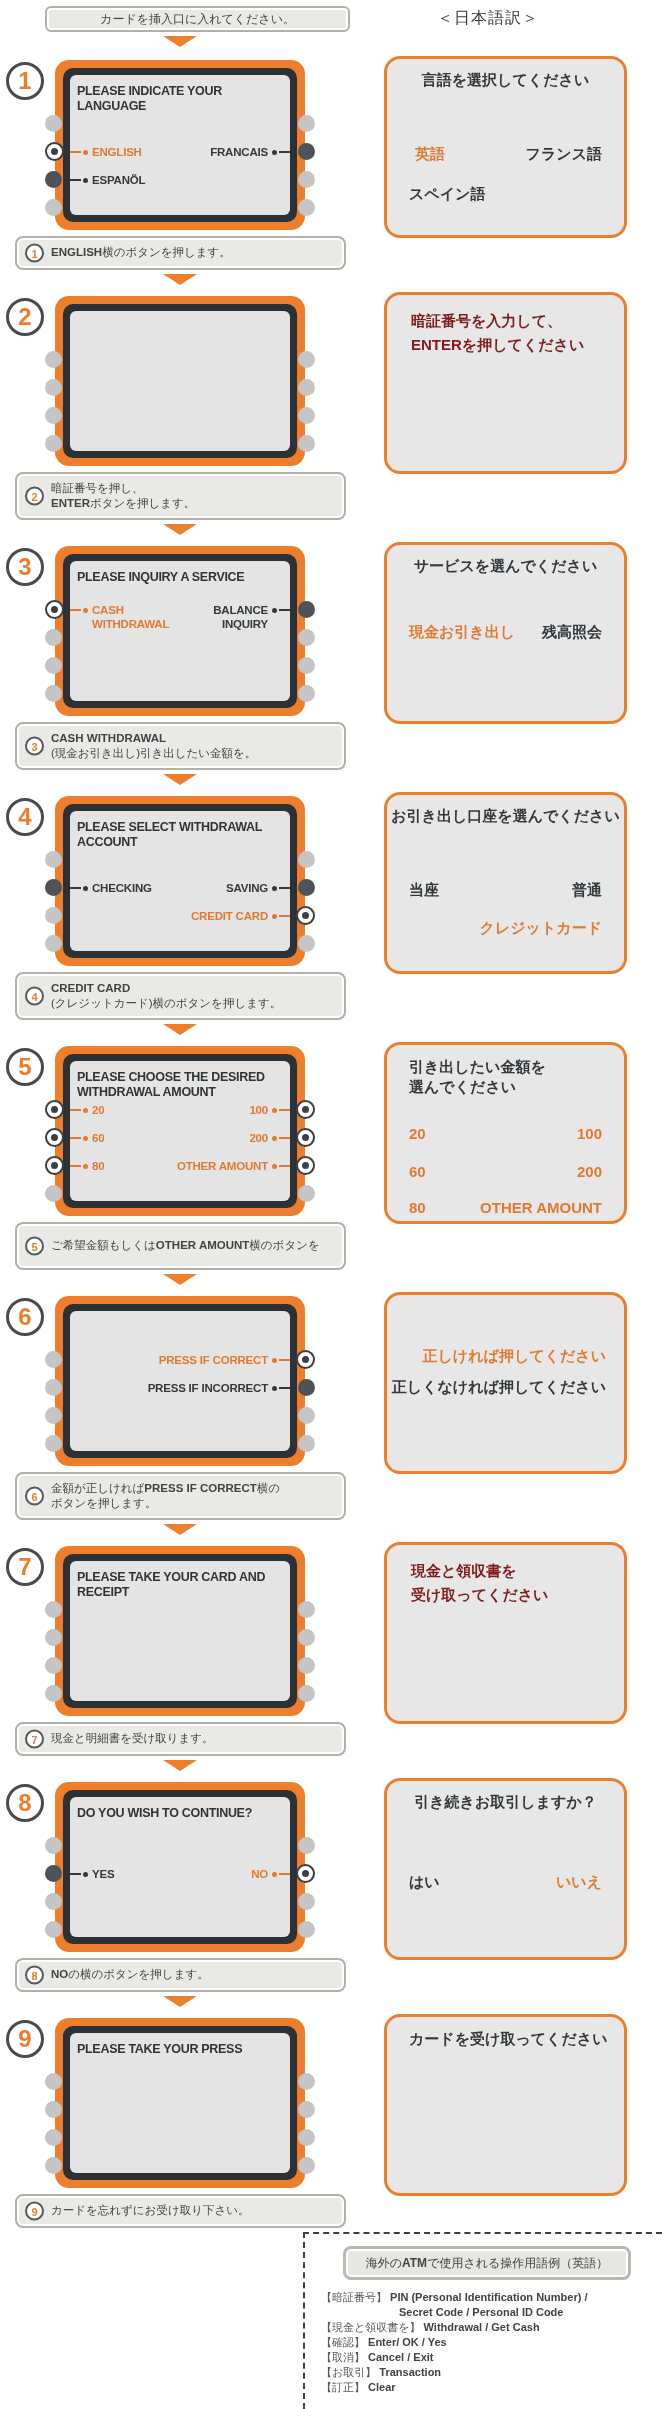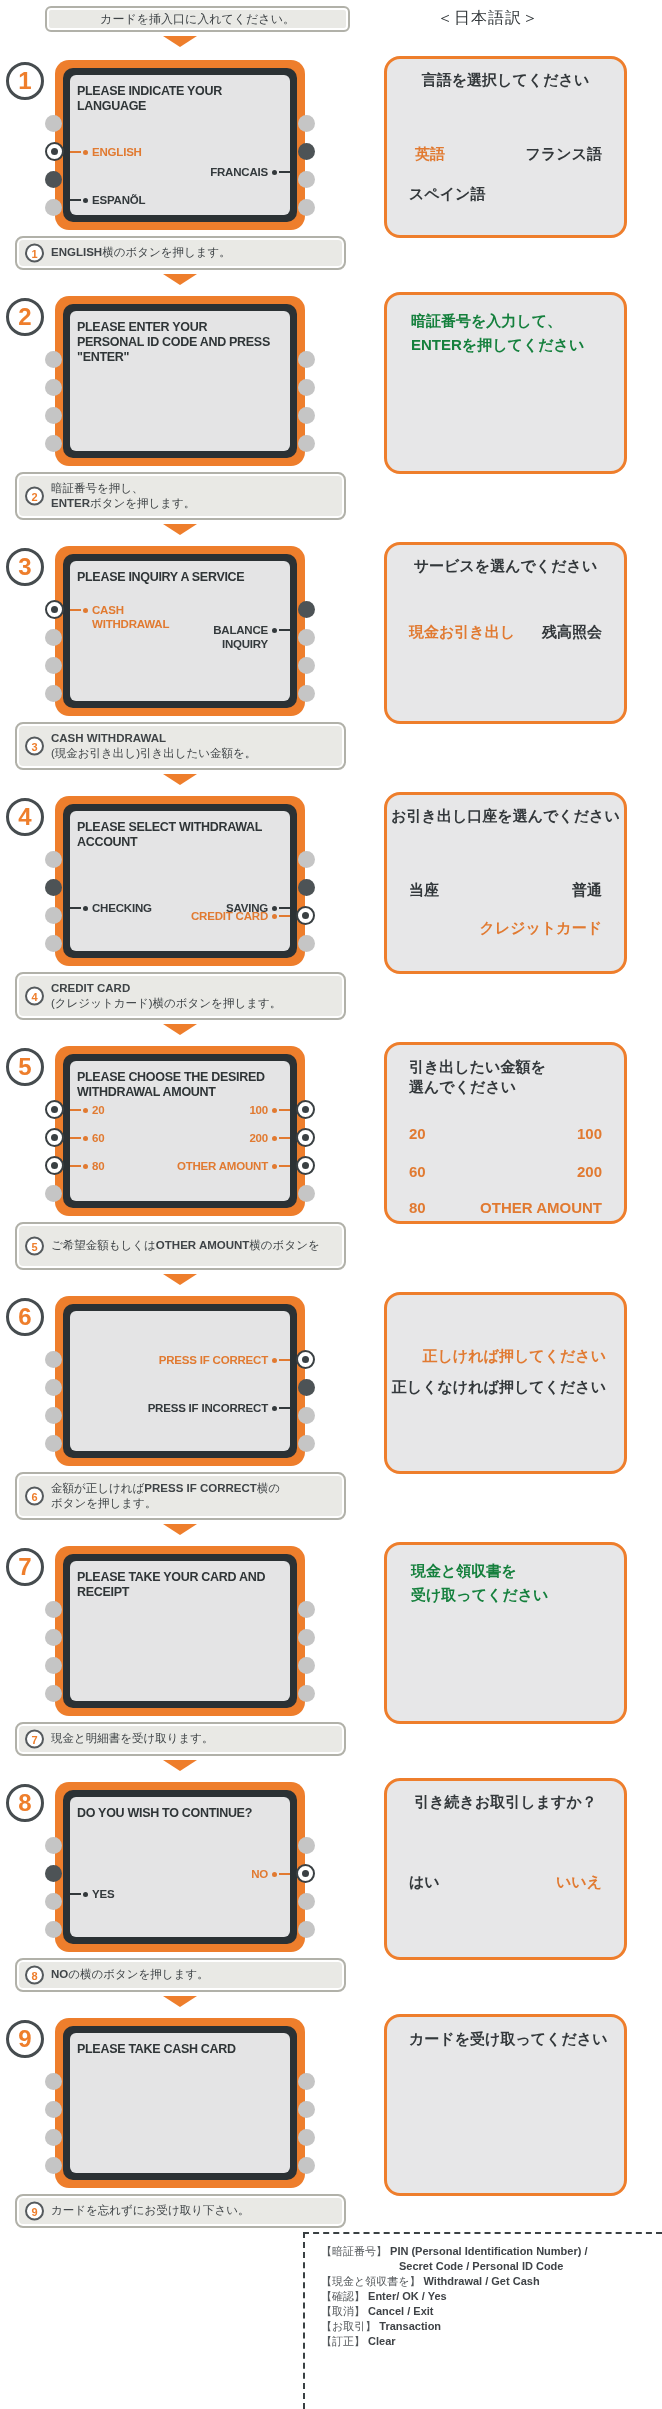--- a/index.html
+++ b/index.html
@@ -25,21 +25,21 @@
   .screen{position:absolute;left:15px;top:15px;right:15px;bottom:15px;background:#E4E4E5;border-radius:6px;}
   .stitle{position:absolute;left:22px;top:24px;width:206px;font-size:12.5px;font-weight:bold;line-height:15px;
     letter-spacing:-0.3px;color:#2F3537;white-space:pre-line;}
   .opt{position:absolute;display:flex;align-items:flex-start;font-size:11.5px;font-weight:bold;
     line-height:14px;letter-spacing:-0.2px;}
   .opt i{background:currentColor;display:block;}
   .opt .ln{width:11px;height:2px;margin-top:6px;}
   .opt .dt{width:5px;height:5px;border-radius:50%;margin-top:4.5px;}
   .opt.L{left:15px;} .opt.L .ln{margin-right:0;} .opt.L .dt{margin-left:2px;margin-right:4px;}
   .opt.R{right:15px;text-align:right;} .opt.R .dt{margin-left:4px;margin-right:2px;}
-  .opt.o{color:#E17A31;} .opt.d{color:#33393C;margin-top:20px;}
+  .opt.o{color:#E17A31;} .opt.d{color:#33393C;}
   .opt span{white-space:pre-line;}
   .sb{position:absolute;width:17px;height:17px;border-radius:50%;background:#C5C5C5;}
   .sb.dark{background:#4D5356;}
   .sb.sel{width:19px;height:19px;box-sizing:border-box;background:#fff;border:2.5px solid #3A4043;}
   .sb.sel::after{content:"";position:absolute;left:50%;top:50%;width:7px;height:7px;margin:-3.5px 0 0 -3.5px;
     border-radius:50%;background:#3A4043;}
   .sbl{left:-10px;} .sbr{right:-10px;}
   
   .cap{position:absolute;left:15px;width:331px;box-sizing:border-box;background:#E9E9E5;
     border:2px solid #B1B1A9;border-radius:8px;box-shadow:inset 0 0 0 2px #fff;
@@ -49,21 +49,21 @@
     font-size:11px;font-weight:bold;color:#EE7E2C;}
   .capline{font-size:11.5px;line-height:15.5px;color:#3F4447;}
   .capline .b{font-weight:bold;}
   
   .panel{position:absolute;left:384px;width:243px;height:182px;box-sizing:border-box;background:#E7E7E8;
     border:3px solid #EE7E2C;border-radius:16px;}
   .ptitle{position:absolute;top:12px;left:0;right:0;text-align:center;font-size:15px;font-weight:bold;color:#33383B;}
   .ptitle.lft{left:22px;right:auto;text-align:left;white-space:pre-line;line-height:20px;}
   .pi{position:absolute;font-size:15px;font-weight:bold;color:#33383B;}
   .pi.o{color:#E17A31;}
-  .plines{position:absolute;left:24px;top:14px;font-size:15px;font-weight:bold;color:#15803d;line-height:24px;}
+  .plines{position:absolute;left:24px;top:14px;font-size:15px;font-weight:bold;color:#7f1d1d;line-height:24px;}
   
   .gloss{position:absolute;left:303px;top:2232px;width:359px;height:177px;box-sizing:border-box;
     border-top:2px dashed #3A4043;border-left:2px dashed #3A4043;}
   .gpill{margin:12px 0 0 38px;width:288px;height:34px;box-sizing:border-box;background:#E6E6E2;
     border:3px solid #B9B9B1;border-radius:8px;box-shadow:inset 0 0 0 2px #fff;
     display:flex;align-items:center;justify-content:center;font-size:12px;color:#3F4447;}
   .gpill .b{font-weight:bold;}
   .terms{margin:10px 0 0 16px;font-size:11px;line-height:15px;color:#55595C;}
   .terms .def{font-weight:bold;color:#3F4347;}
   .wrapline{padding-left:78px;}
@@ -125,23 +125,20 @@
 </div>
 
 <div class="step" style="top:296px">
   <div class="badge">
       <span>2</span>
     </div>
   <div class="atm">
     <div class="frame"></div>
       <div class="dframe"></div>
       <div class="screen"></div>
-    <div class="stitle">PLEASE ENTER YOUR
-PERSONAL ID CODE AND PRESS
-"ENTER"</div>
     <i class="sb sbl" style="top:55px"></i>
     <i class="sb sbl" style="top:83px"></i>
     <i class="sb sbl" style="top:111px"></i>
     <i class="sb sbl" style="top:139px"></i>
     <i class="sb sbr" style="top:55px"></i>
     <i class="sb sbr" style="top:83px"></i>
     <i class="sb sbr" style="top:111px"></i>
     <i class="sb sbr" style="top:139px"></i>
   </div>
   <div class="cap" style="top:176px;height:48px">
@@ -427,40 +424,43 @@
 </div>
 
 <div class="step" style="top:2018px">
   <div class="badge">
       <span>9</span>
     </div>
   <div class="atm">
     <div class="frame"></div>
       <div class="dframe"></div>
       <div class="screen"></div>
-    <div class="stitle">PLEASE TAKE CASH CARD</div>
+    <div class="stitle">PLEASE TAKE YOUR PRESS</div>
     <i class="sb sbl" style="top:55px"></i>
     <i class="sb sbl" style="top:83px"></i>
     <i class="sb sbl" style="top:111px"></i>
     <i class="sb sbl" style="top:139px"></i>
     <i class="sb sbr" style="top:55px"></i>
     <i class="sb sbr" style="top:83px"></i>
     <i class="sb sbr" style="top:111px"></i>
     <i class="sb sbr" style="top:139px"></i>
   </div>
   <div class="cap" style="top:176px;height:34px">
     <span class="cnum">9</span>
     <div class="capline"><span>カードを忘れずにお受け取り下さい。</span></div>
   </div>
   <div class="panel" style="top:-4px">
     <div class="ptitle lft" style="top:12px">カードを受け取ってください</div>
   </div>
 </div>
 
 <div class="gloss">
+  <div class="gpill">
+    <span><span>海外の</span><span class="b">ATM</span><span>で使用される操作用語例（英語）</span></span>
+  </div>
   <div class="terms">
     <div><span class="term">【暗証番号】</span> <span class="def">PIN (Personal Identification Number) /</span></div>
     <div class="wrapline def"><span>Secret Code / Personal ID Code</span></div>
     <div><span class="term">【現金と領収書を】</span> <span class="def">Withdrawal / Get Cash</span></div>
     <div><span class="term">【確認】</span> <span class="def">Enter/ OK / Yes</span></div>
     <div><span class="term">【取消】</span> <span class="def">Cancel / Exit</span></div>
     <div><span class="term">【お取引】</span> <span class="def">Transaction</span></div>
     <div><span class="term">【訂正】</span> <span class="def">Clear</span></div>
   </div>
 </div>

